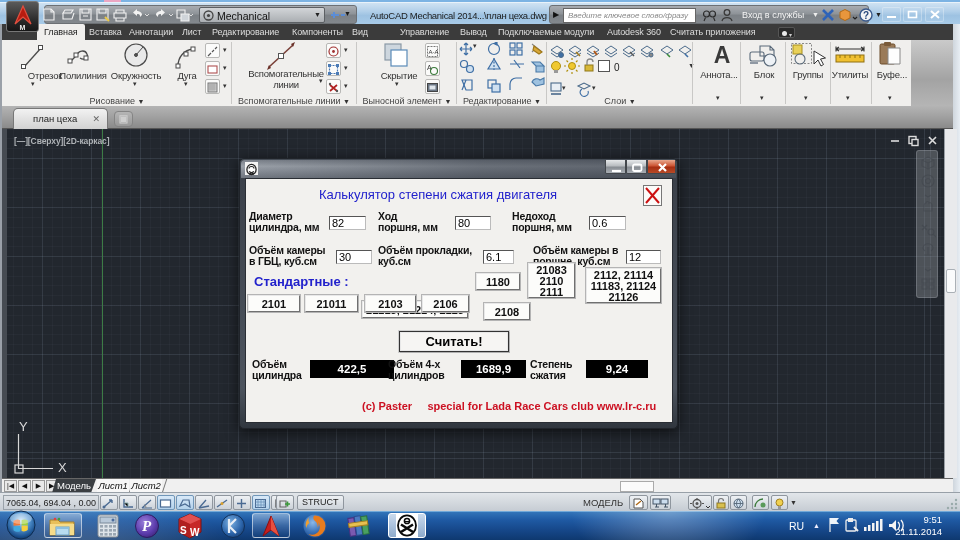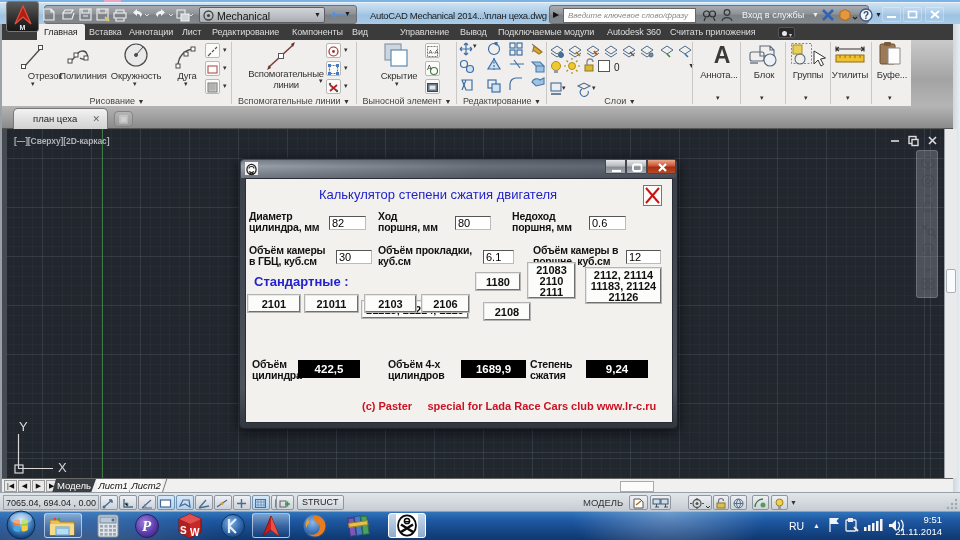--- a/index.html
+++ b/index.html
@@ -769,23 +769,24 @@
     <div class="db" style="left:230px;top:94px;width:44px;height:17px;">1180</div>
     <div class="db" style="left:282px;top:84px;width:47px;height:35px;line-height:11px;padding-top:1px;">21083<br>2110<br>2111</div>
     <div class="db" style="left:340px;top:89px;width:75px;height:35px;line-height:11px;padding-top:1px;">2112, 21114<br>11183, 21124<br>21126</div>
     <div class="db" style="left:2px;top:116px;width:52px;height:17px;">2101</div>
     <div class="db" style="left:59px;top:116px;width:53px;height:17px;">21011</div>
     <div class="db" style="left:119px;top:116px;width:51px;height:17px;">2103</div>
     <div class="db" style="left:176px;top:116px;width:47px;height:17px;">2106</div>
     <div class="db" style="left:238px;top:116px;width:46px;height:17px;margin-top:8px;">2108</div>
 
 
+    <div id="calcbtn"><span>Считать!</span></div>
 
     <div class="dl" style="left:6px;top:180px;">Объём<br>цилиндра</div>
-    <div class="dres" style="left:52px;top:181px;width:62px;">422,5</div>
+    <div class="dres" style="left:64px;top:181px;width:84px;">422,5</div>
     <div class="dl" style="left:142px;top:180px;">Объём 4-х<br>цилиндров</div>
     <div class="dres" style="left:215px;top:181px;width:65px;">1689,9</div>
     <div class="dl" style="left:284px;top:180px;">Степень<br>сжатия</div>
     <div class="dres" style="left:340px;top:181px;width:62px;">9,24</div>
 
     <div id="dcredit">(c) Paster&nbsp;&nbsp;&nbsp;&nbsp;&nbsp;special for Lada Race Cars club www.lr-c.ru</div>
   </div>
 </div>
 </div>
 

